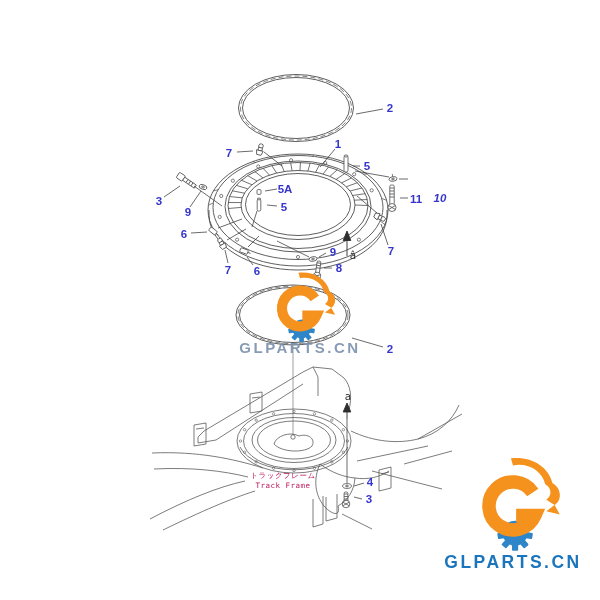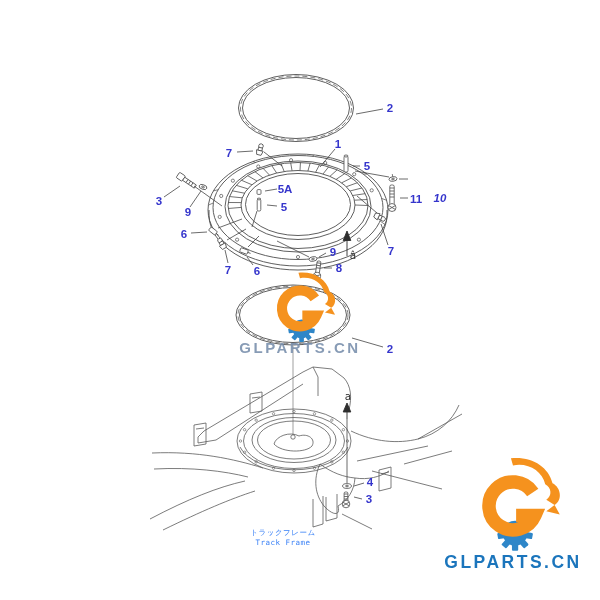--- a/index.html
+++ b/index.html
@@ -12,22 +12,22 @@
   .callout{
     position:absolute;transform:translate(-50%,-50%);
     font:bold 11.5px "Liberation Sans",sans-serif;color:#3535cc;z-index:6;
     white-space:nowrap;
   }
   .vmark{
     position:absolute;transform:translate(-50%,-50%);
     font:10.5px "DejaVu Sans",sans-serif;color:#2e2e2e;z-index:6;
   }
   #frame-label{
-    position:absolute;left:283px;top:537px;transform:translate(-50%,-50%);
-    text-align:center;color:#3b82f6;z-index:5;line-height:9px;
+    position:absolute;left:283px;top:480px;transform:translate(-50%,-50%);
+    text-align:center;color:#be185d;z-index:5;line-height:9px;
   }
   #frame-label .jp{font:7.5px "DejaVu Sans",sans-serif;letter-spacing:.5px;}
   #frame-label .en{font:7.5px "DejaVu Sans Mono",monospace;letter-spacing:.5px;text-align:center;}
   .wm-center{
     position:absolute;left:230px;top:268px;width:140px;height:92px;z-index:4;
     display:flex;flex-direction:column;align-items:center;
   }
   .wm-center .wm-text{
     font:bold 15px "Liberation Sans",sans-serif;color:#7b91ae;opacity:.9;
     letter-spacing:2.5px;margin-top:-7px;

